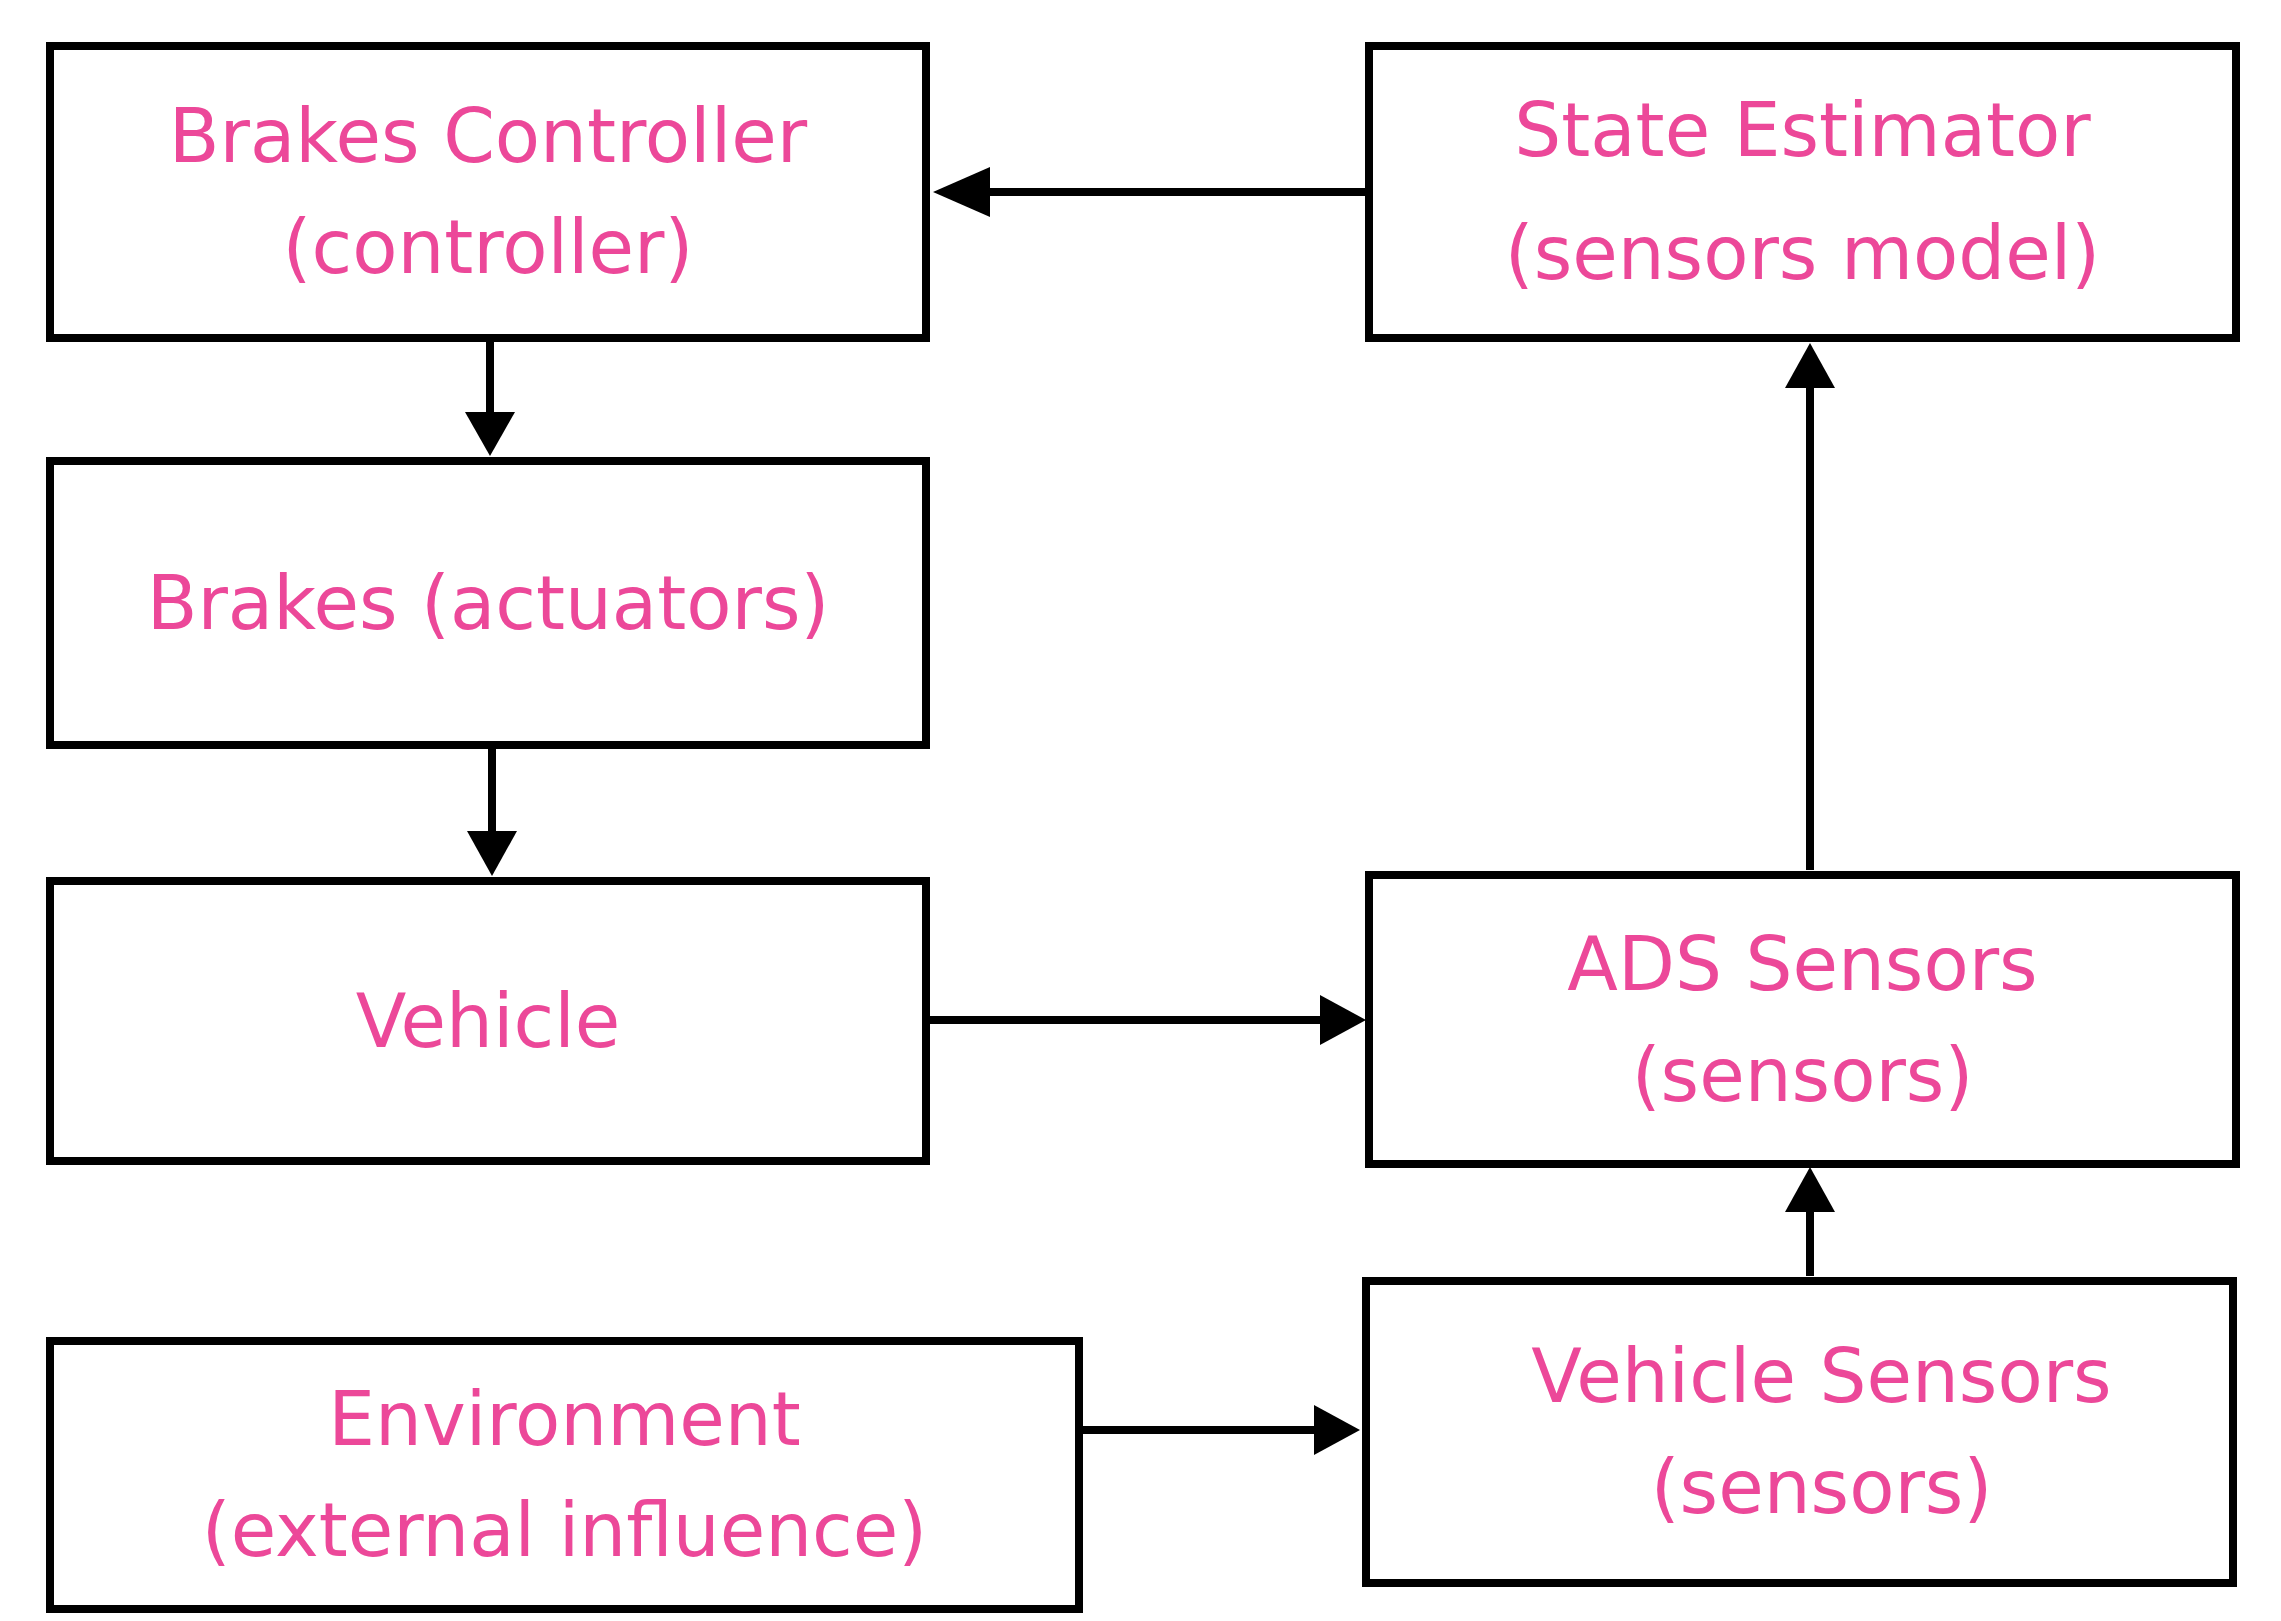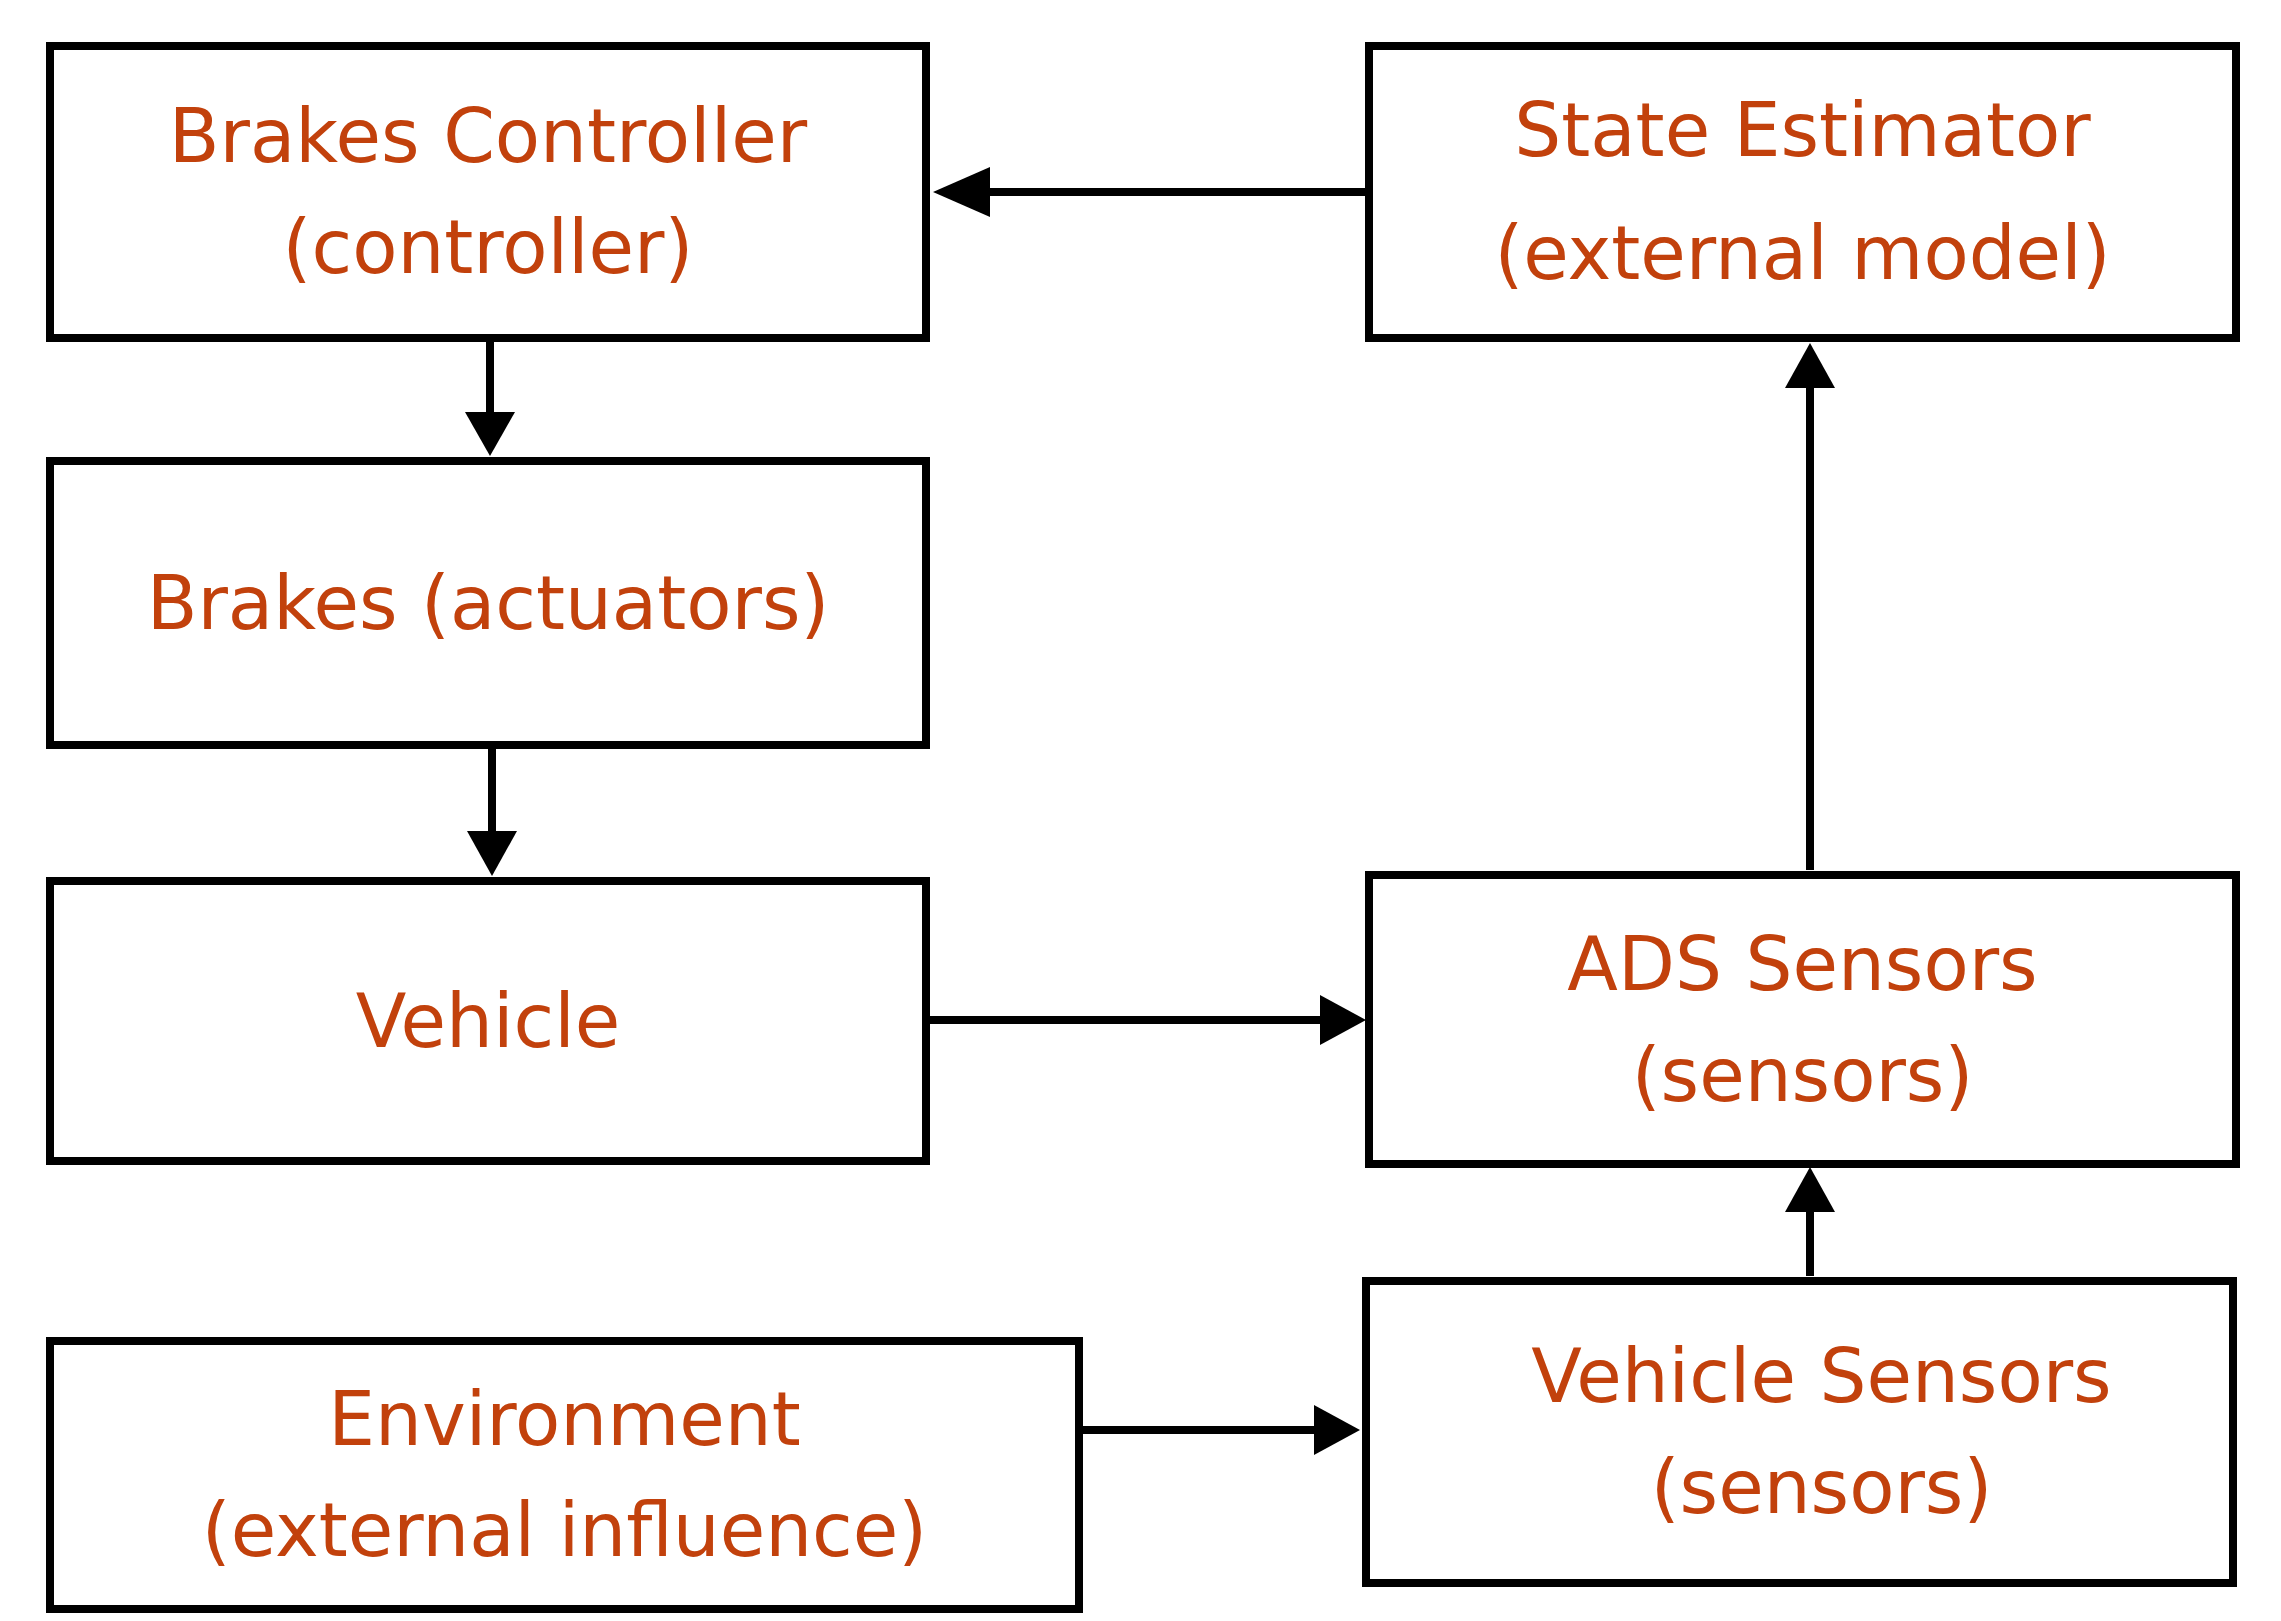--- a/index.html
+++ b/index.html
@@ -6,21 +6,21 @@
     margin: 0;
     padding: 0;
     background: #ffffff;
   }
   .canvas {
     position: relative;
     width: 2281px;
     height: 1621px;
     background: #ffffff;
     font-family: "DejaVu Sans", "Liberation Sans", sans-serif;
-    color: #c2410c;
+    color: #ec4899;
     overflow: hidden;
   }
   .arrow-layer {
     position: absolute;
     left: 0;
     top: 0;
     width: 2281px;
     height: 1621px;
   }
   .box {
@@ -99,21 +99,21 @@
 
   </div>
 
   <div class="box b-environment">
     <span class="box-line">Environment</span>
     <span class="box-line">(external influence)</span>
   </div>
 
   <div class="box b-state-estimator">
     <span class="box-line">State Estimator</span>
-    <span class="box-line">(external model)</span>
+    <span class="box-line">(sensors model)</span>
   </div>
 
   <div class="box b-ads-sensors">
     <span class="box-line">ADS Sensors</span>
     <span class="box-line">(sensors)</span>
   </div>
 
   <div class="box b-vehicle-sensors">
     <span class="box-line">Vehicle Sensors</span>
     <span class="box-line">(sensors)</span>

